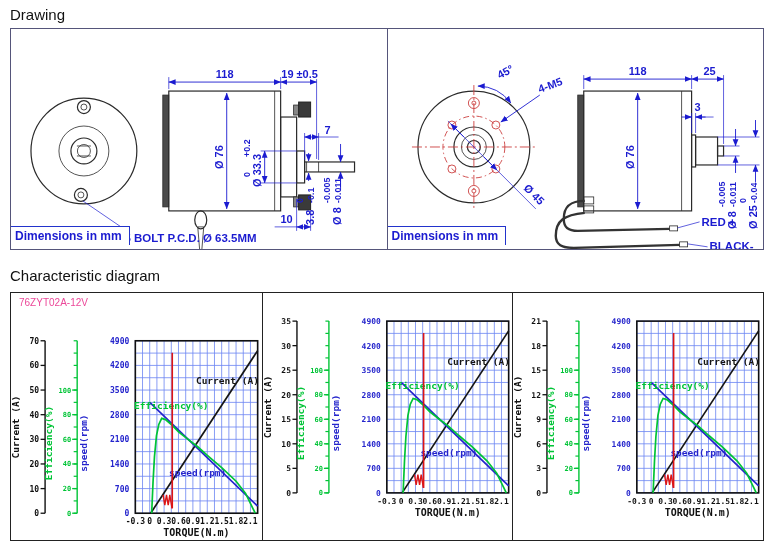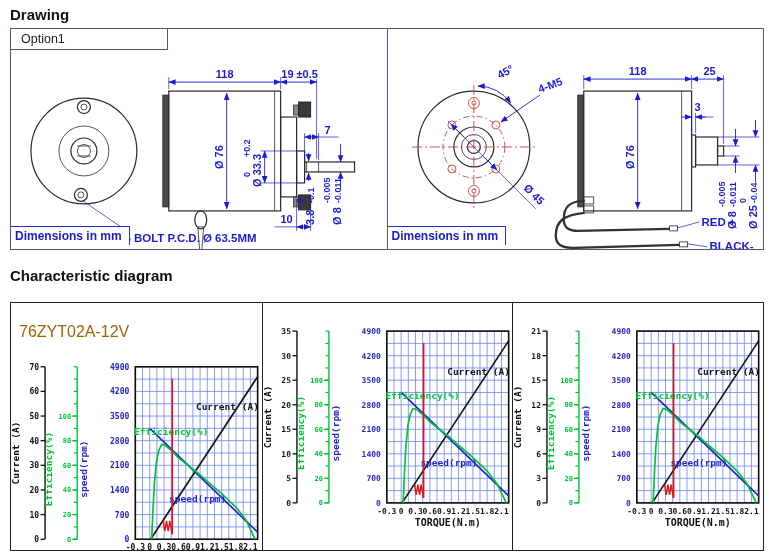--- a/index.html
+++ b/index.html
@@ -1,37 +1,37 @@
 <!DOCTYPE html>
 <html><head>
 <meta charset="utf-8">
 <style>
   html,body{margin:0;padding:0;background:#fff}
   body{width:780px;height:553px;overflow:hidden;font-family:"Liberation Sans",sans-serif;position:relative}
-  .heading{font-size:15px;font-weight:bold;color:#111;margin:5px 0 4px 10px;line-height:19px}
-  .heading.second{margin-top:16px;margin-bottom:17px}
+  .heading{font-size:15px;font-weight:normal;color:#111;margin:5px 0 4px 10px;line-height:19px}
+  .heading.second{margin-top:16px;margin-bottom:7px}
   .drawing-box{margin-left:10px;width:754px;height:222px;border:1.4px solid #55557a;display:flex;box-sizing:border-box;background:#fff}
   .option-panel{width:50%;height:100%;position:relative}
   .option-panel + .option-panel{border-left:1.4px solid #55557a}
   .opt-label{position:absolute;top:0;left:0;width:146px;height:20px;border-right:1.2px solid #55557a;border-bottom:1.2px solid #55557a;background:#fff;font-size:12.5px;color:#222;line-height:20px;padding-left:10px;z-index:3}
   .dims-note{position:absolute;bottom:4px;left:0;border-top:1.2px solid #2233cc;border-right:1.2px solid #2233cc;background:#fff;padding:2px 7px 2px 4px;font-size:12px;font-weight:bold;color:#1b1bd0;z-index:3}
   svg.draw{position:absolute;left:0;top:0;width:100%;height:100%}
   .o-line{stroke:#2a2a2a;stroke-width:1.2;fill:none}
   .o-thin{stroke:#2a2a2a;stroke-width:0.8;fill:none}
   .wire{stroke:#333;stroke-width:2.4;fill:none}
   .d-line{stroke:#1b1bd0;stroke-width:0.9;fill:none}
   .d-ext{stroke:#1b1bd0;stroke-width:0.7;fill:none}
   .r-line{stroke:#cc4040;stroke-width:0.9;fill:none}
   text.dim{fill:#1b1bd0;font:bold 11px "Liberation Sans",sans-serif}
   text.dim-s{fill:#1b1bd0;font:bold 9px "Liberation Sans",sans-serif}
   text.note{fill:#1b1bd0;font:bold 11.5px "Liberation Sans",sans-serif}
   .charts-box{margin-left:10px;width:754px;height:249px;border:1.5px solid #222;display:flex;box-sizing:border-box;background:#fff}
   .chart-panel{width:33.333%;position:relative;box-sizing:border-box}
   .chart-panel + .chart-panel{border-left:1.6px solid #222}
-  .chart-title{font-size:16px;color:#a16207;margin:20px 0 0 8px;height:16px}
+  .chart-title{font-size:10px;color:#ec4899;margin:4px 0 0 8px;height:16px}
   svg.chart{display:block;width:100%;height:224px;margin-top:1px}
   .tk{font:bold 8px "DejaVu Sans Mono",monospace}
   .tk-c{fill:#101010}
   .tk-e{fill:#00c436;font-size:7px}
   .tk-s{fill:#2424cc}
   .tk-x{fill:#101010}
   .axt{font:bold 9.5px "DejaVu Sans Mono",monospace}
   .axt-c{fill:#101010}
   .axt-e{fill:#00c436}
   .axt-s{fill:#2424cc}
@@ -134,21 +134,20 @@
 
         <line class="d-ext" x1="286" y1="170" x2="286" y2="202"></line>
         <line class="d-ext" x1="300" y1="183" x2="300" y2="202"></line>
         <line class="d-line" x1="286" y1="198" x2="300" y2="198" marker-start="url(#arr)" marker-end="url(#arr)"></line>
         <line class="d-ext" x1="264" y1="198" x2="286" y2="198"></line>
         <text class="dim" x="282" y="194" text-anchor="end">10</text>
 
         <text class="note" x="104" y="213">M5 BOLT P.C.D. Ø 63.5MM</text>
       </g>
     </svg>
-    <div class="opt-label"><span>Option1</span></div>
     <div class="dims-note">Dimensions in mm</div>
   </div>
 
   <div class="option-panel">
     <svg class="draw" viewBox="0 0 376 220">
 
       <g>
         <circle class="o-line" cx="86" cy="118" r="56"></circle>
         <circle class="o-line" cx="86" cy="118" r="20"></circle>
         <circle class="o-thin" cx="86" cy="118" r="12.5"></circle>

